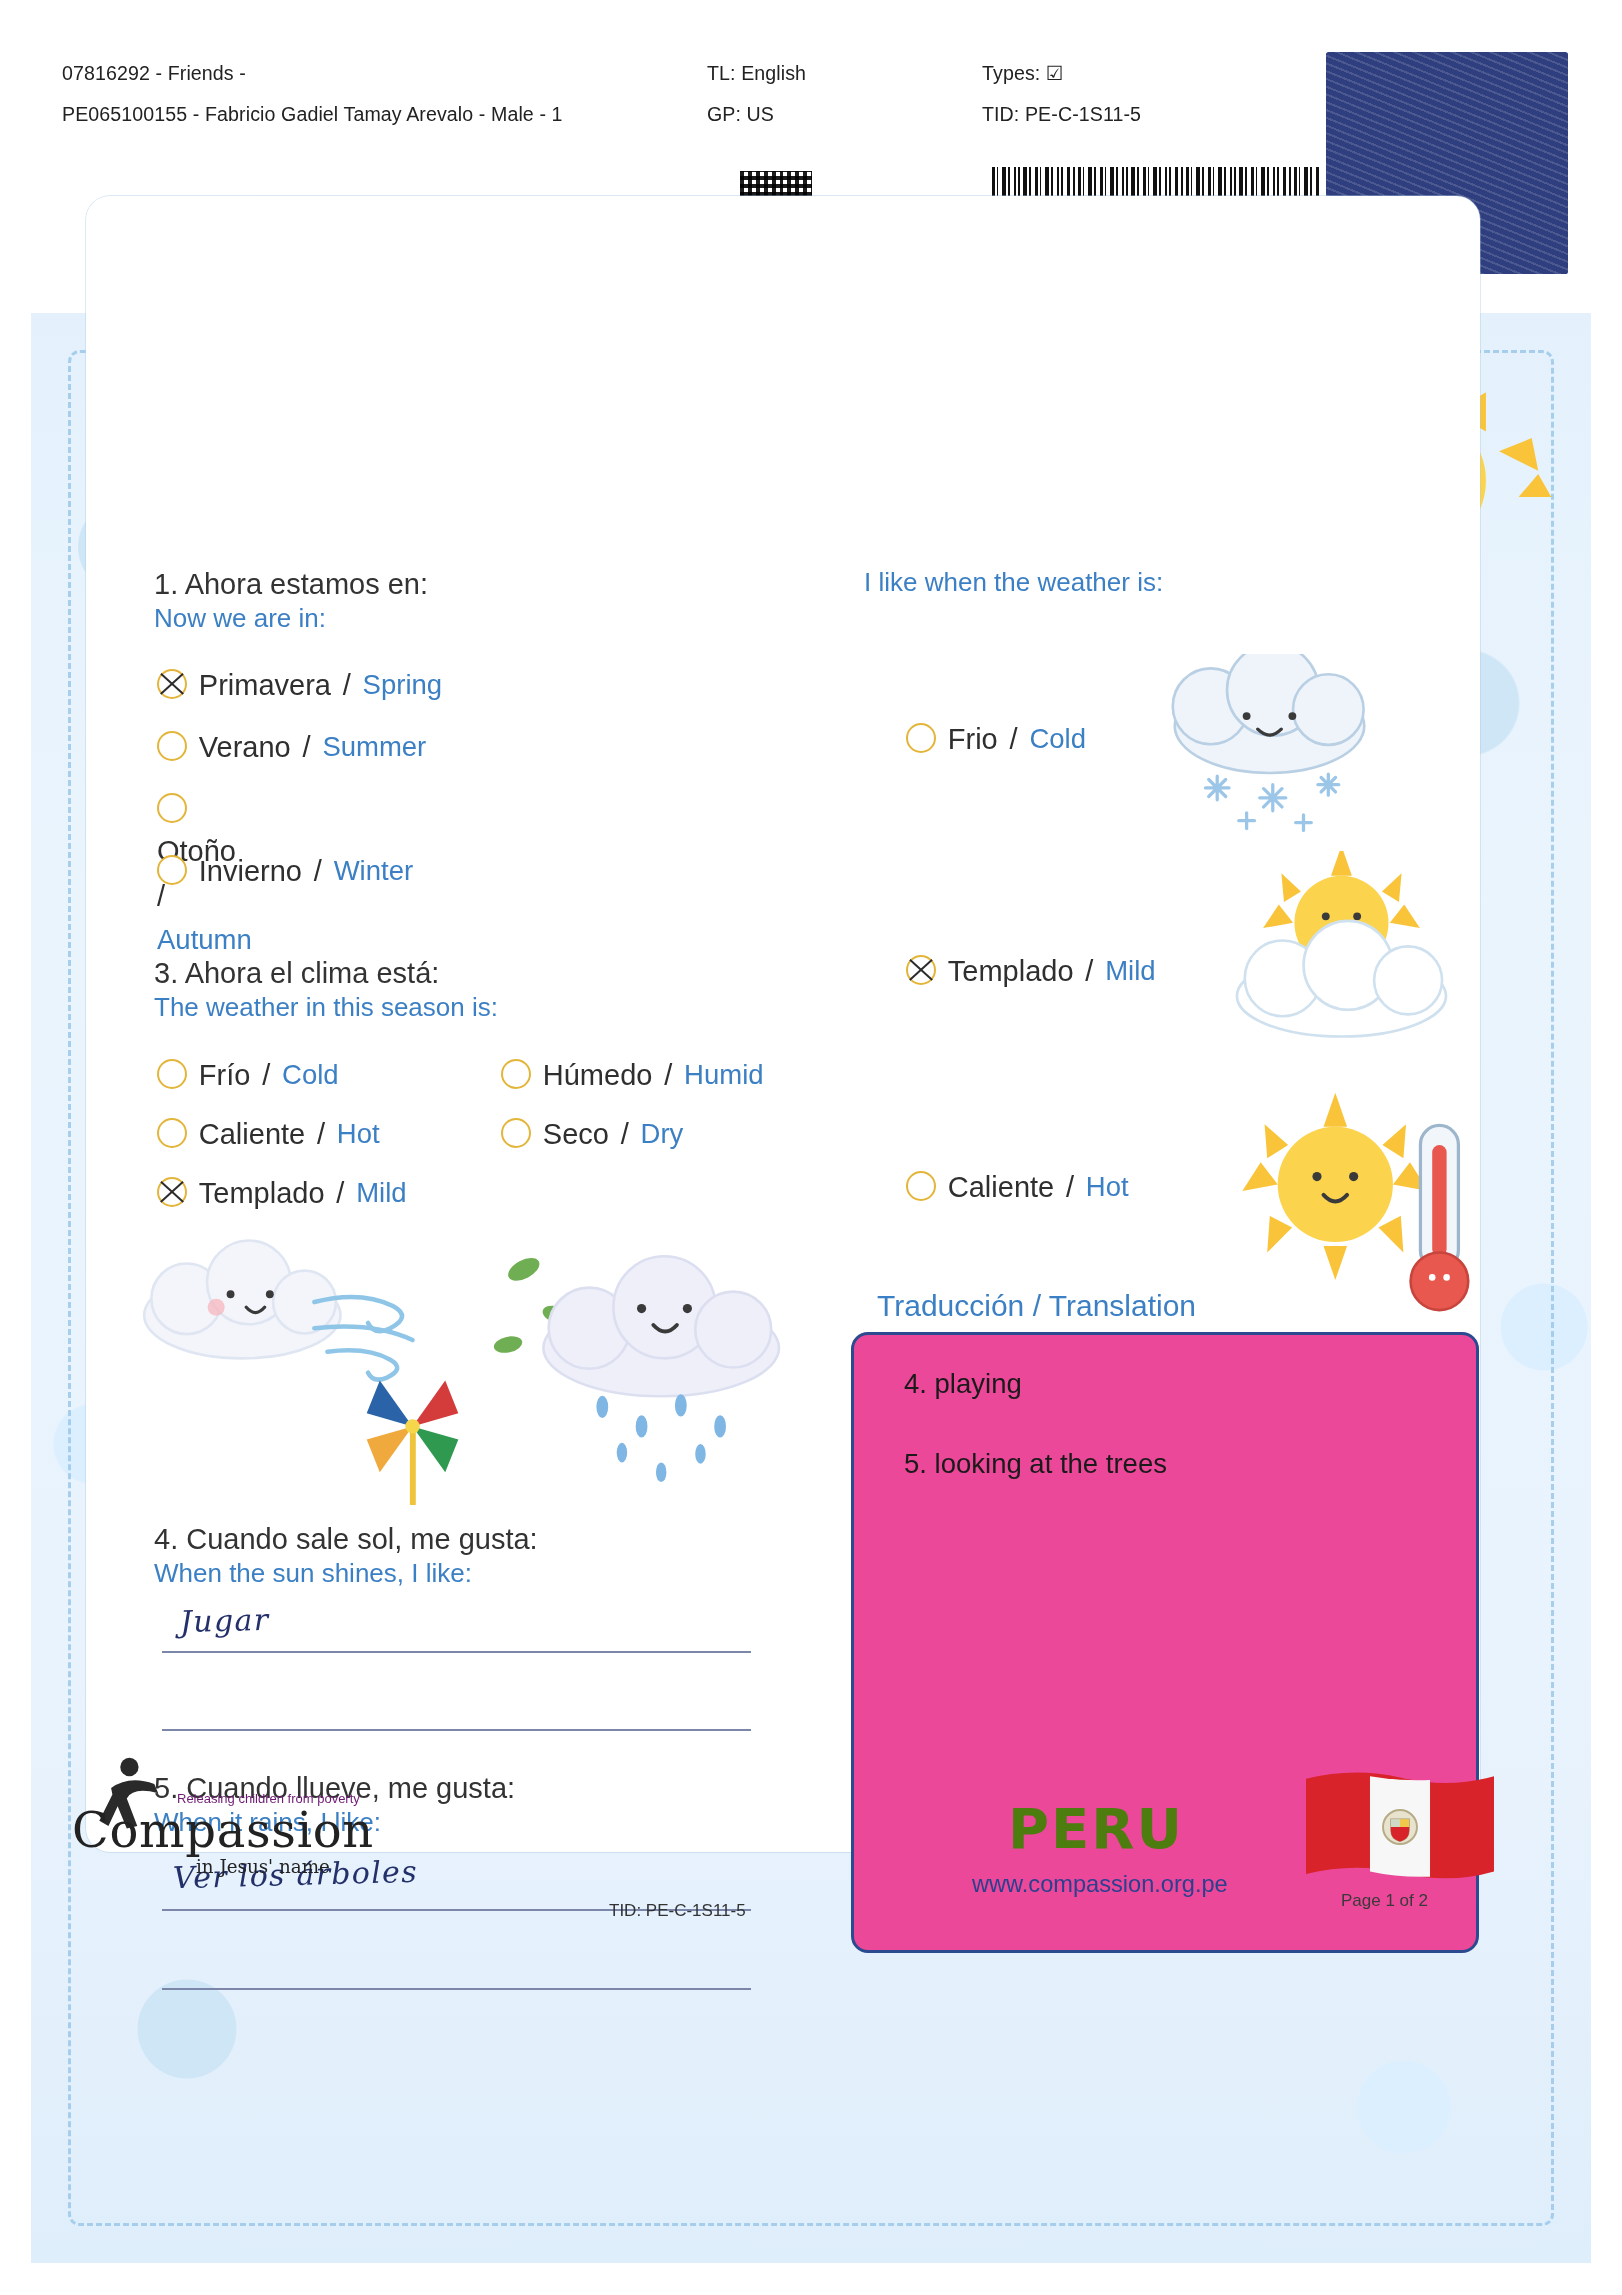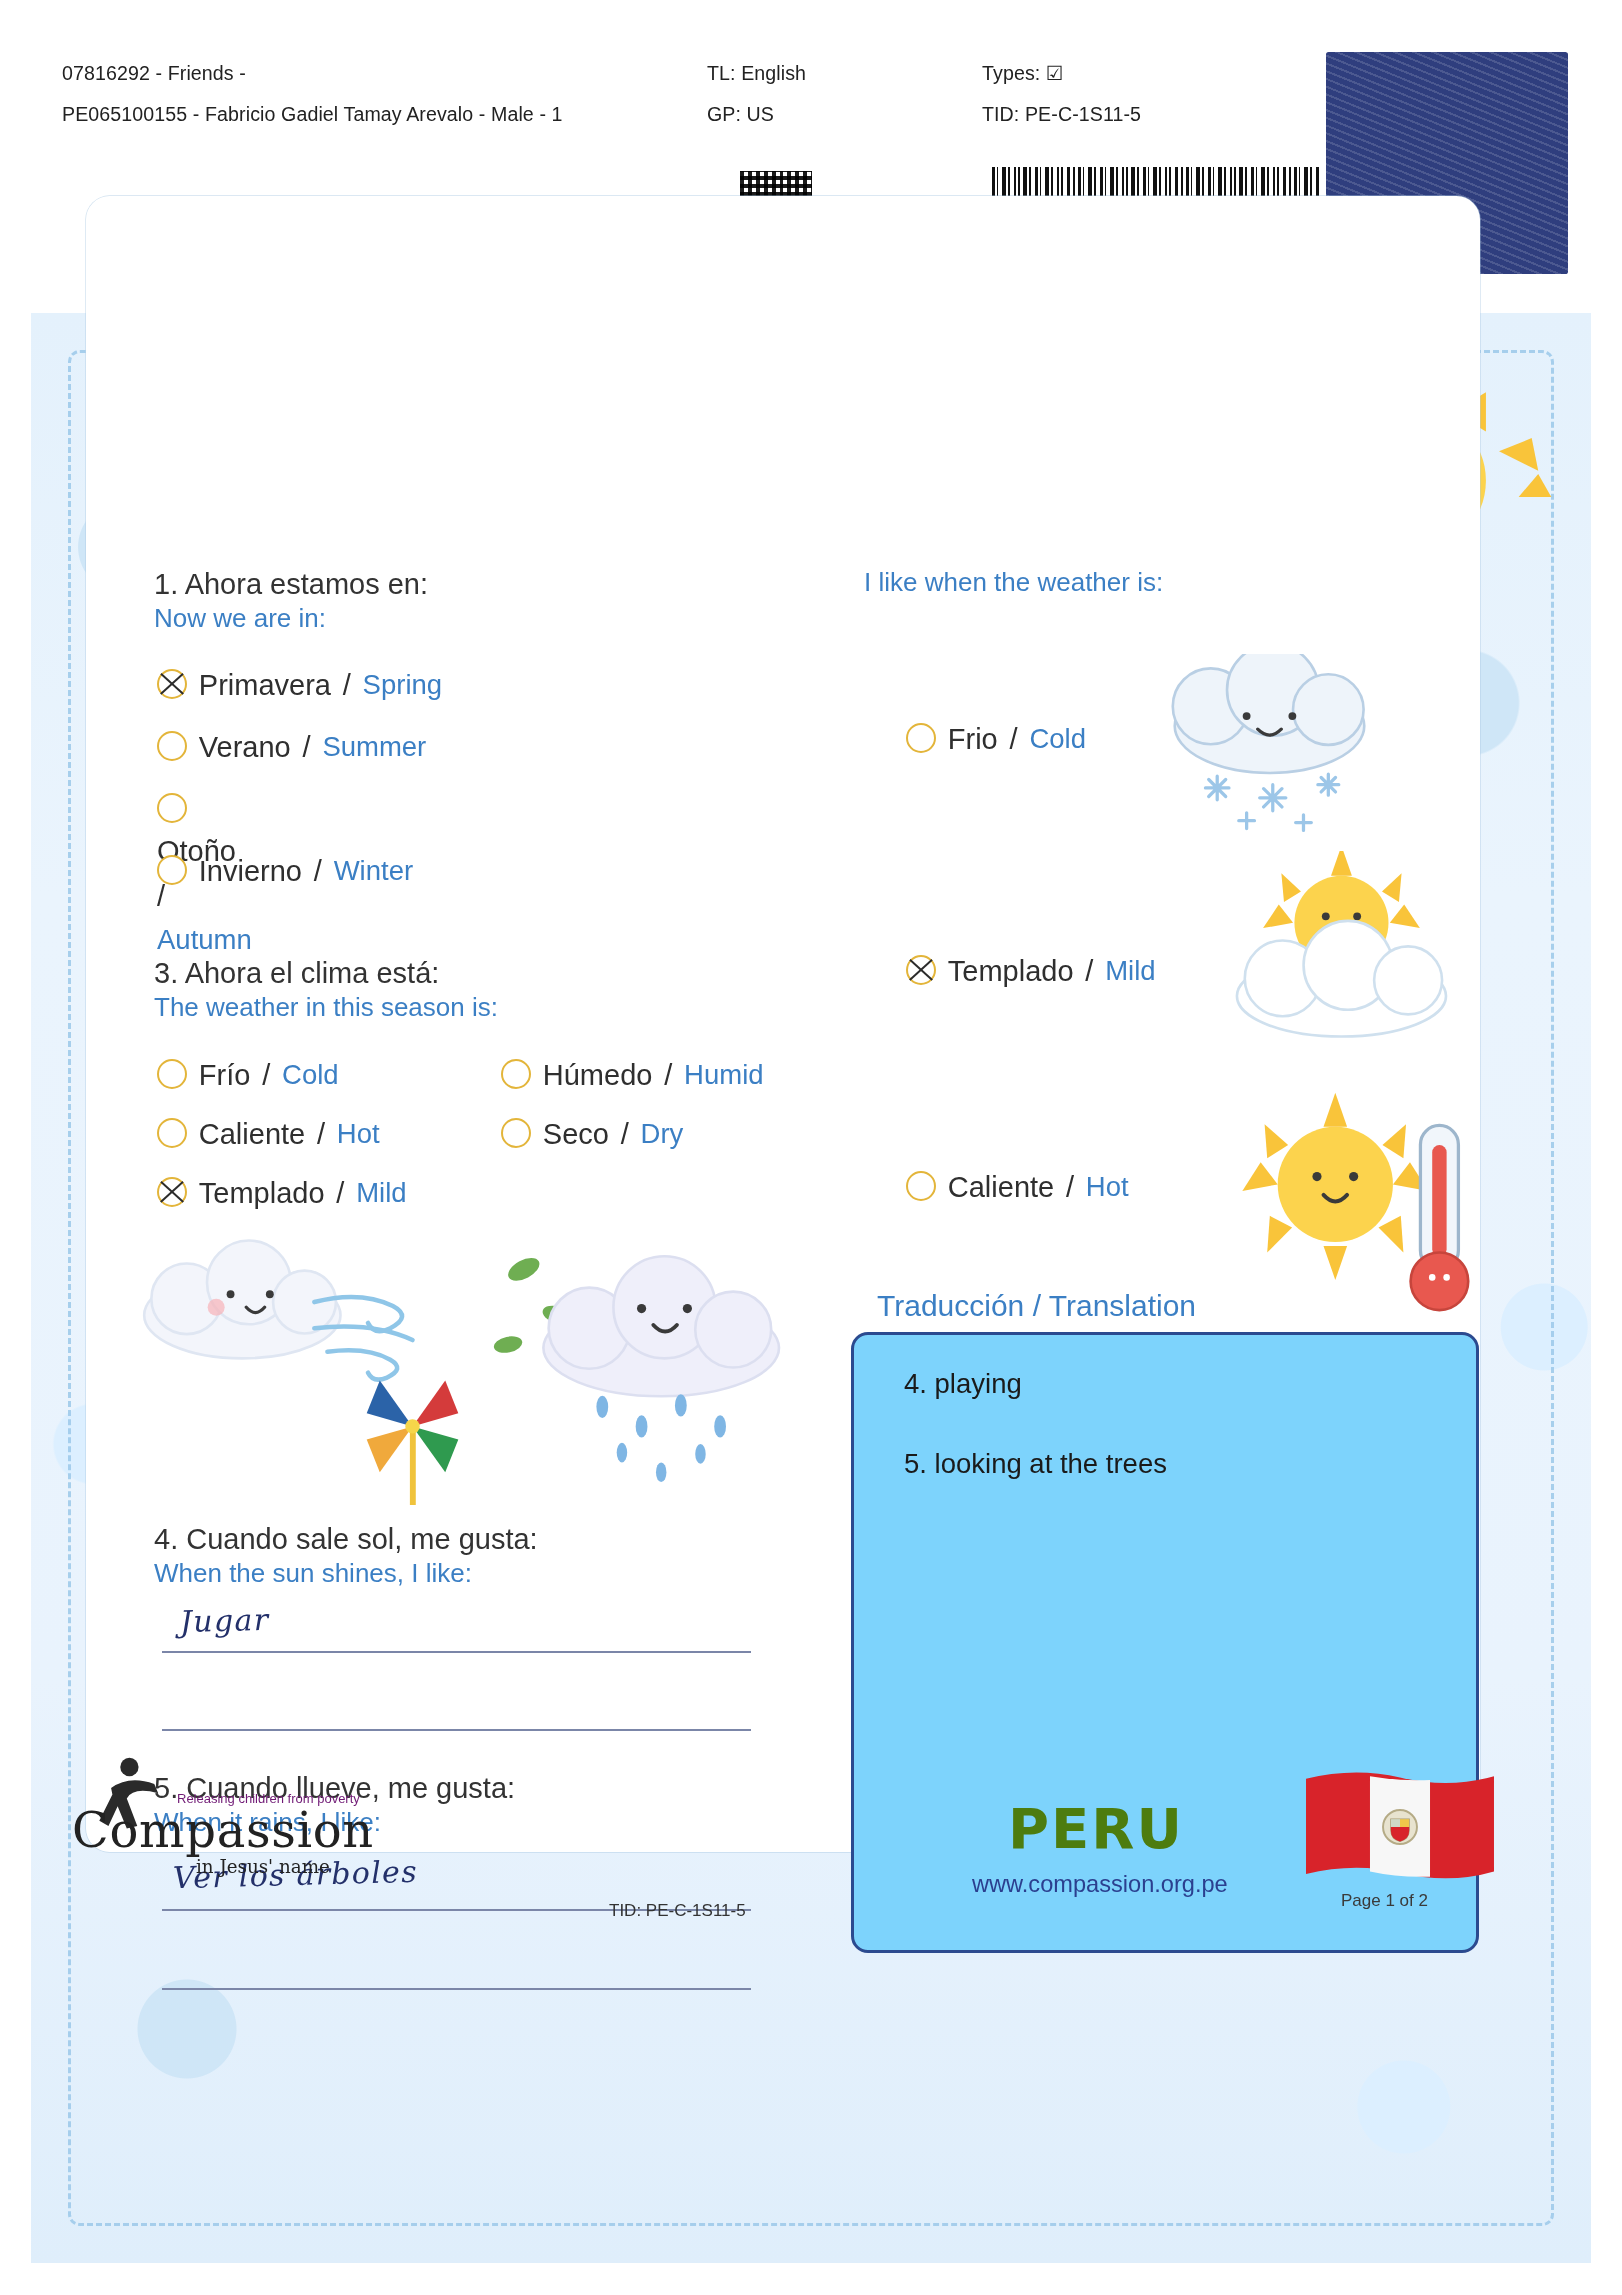--- a/index.html
+++ b/index.html
@@ -135,21 +135,21 @@
   .ans-line { position:absolute; height:2px; background:#7b86a8; }
   .ans-hand {
     position:absolute; font-family:"DejaVu Serif", serif; font-style:italic;
     font-size:30px; color:#23306a; letter-spacing:1.3px; transform:rotate(-1.5deg);
   }
 
   
   .trans-label { position:absolute; left:877px; top:1289px; font-size:30px; color:#3b7fc4; }
   .trans-box {
     position:absolute; left:851px; top:1332px; width:622px; height:615px;
-    border:3.3px solid #2b4a8f; border-radius:17px; background:#7dd3fc;
+    border:3.3px solid #2b4a8f; border-radius:17px; background:#ec4899;
   }
   .trans-item { position:absolute; font-size:27.5px; color:#1a1a1a; }
 
   
   .footer-compassion { position:absolute; left:72px; top:1767px; width:340px; }
   .cp-small { font-size:13px; color:#701a75; }
   .cp-word { font-family:"DejaVu Serif", serif; font-size:48px; color:#222; letter-spacing:0.7px; }
   .cp-sub { font-family:"DejaVu Serif", serif; font-size:18.3px; color:#222; }
   .footer-tid { position:absolute; left:609px; top:1901px; font-size:17px; color:#333; }
   .footer-peru {

